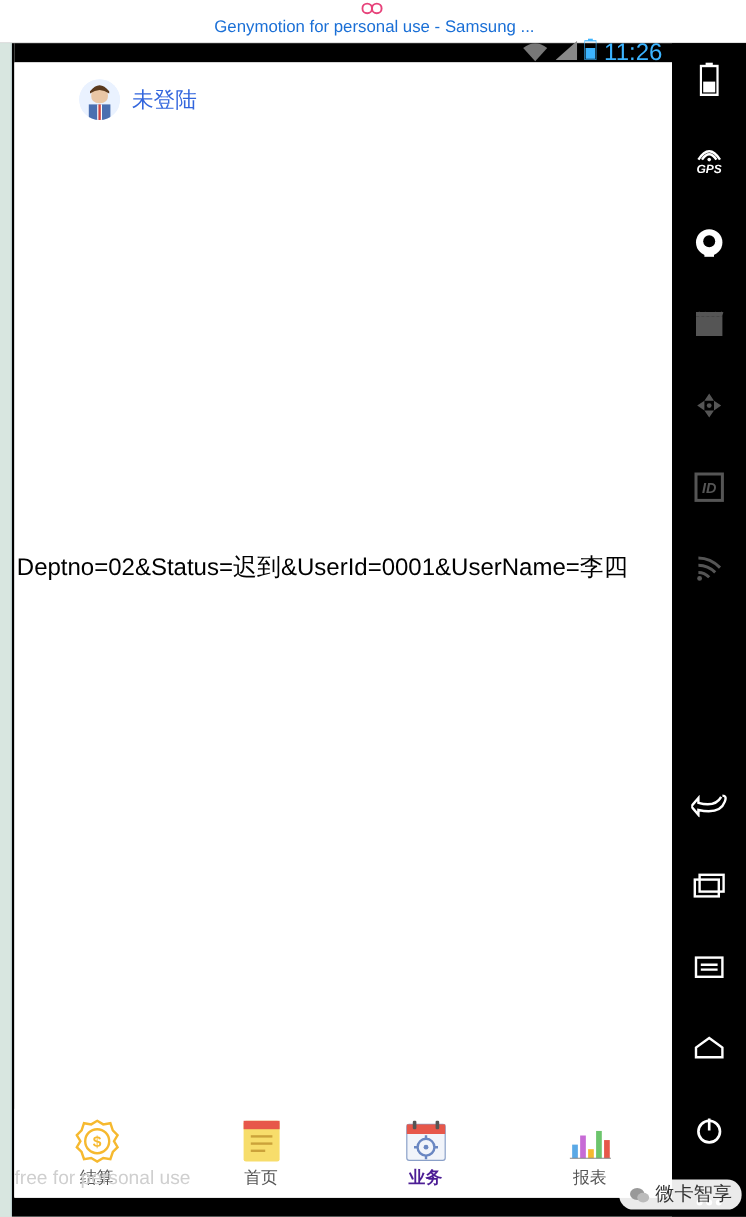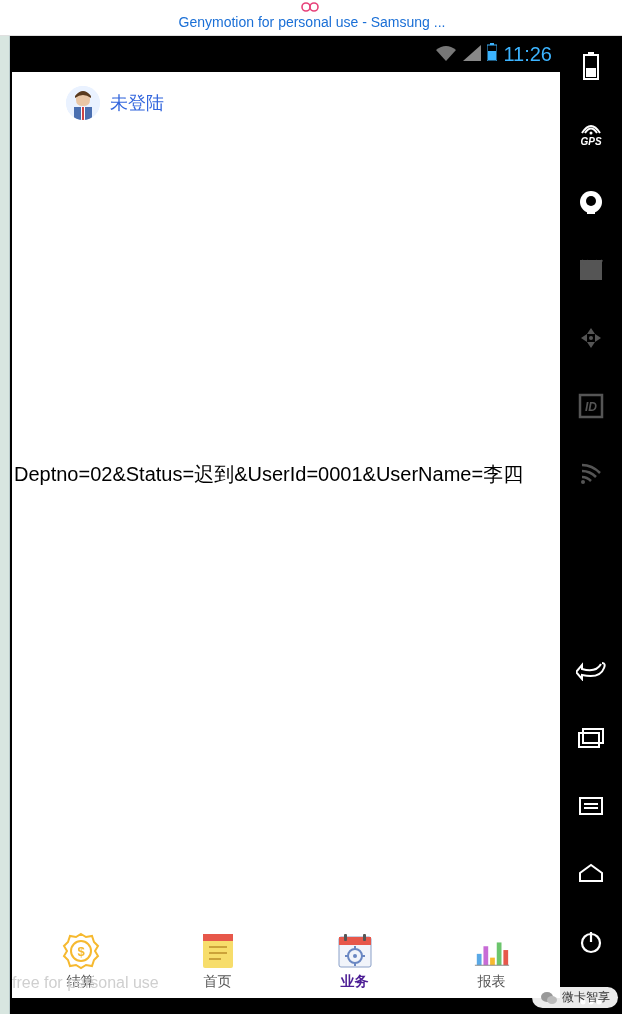--- a/index.html
+++ b/index.html
@@ -17,50 +17,50 @@
   
   .workspace { position: absolute; left: 0; top: 36px; right: 0; bottom: 0; display: flex; background: #c8d6d0; }
   .left-gutter { width: 10px; background: #d8e6e0; border-right: 1px solid #bcc; }
 
   
   .phone-wrap { flex: 1; display: flex; }
   .phone { flex: 1; display: flex; flex-direction: column; background: #000; padding: 0 62px 16px 2px; position: relative; }
   .phone-inner { flex: 1; display: flex; flex-direction: column; background: #fff; }
 
   
-  .android-status { height: 36px; background: #000; color: #3cb4ff; display: flex; align-items: center; justify-content: flex-end; padding: 0 8px; gap: 6px; font-size: 20px; font-weight: 300; }
+  .android-status { height: 16px; background: #000; color: #3cb4ff; display: flex; align-items: center; justify-content: flex-end; padding: 0 8px; gap: 6px; font-size: 20px; font-weight: 300; }
   .sig-icon { width: 18px; height: 16px; }
   .wifi-icon-wrap { display:flex; align-items:center; }
 
   
   .app-body { flex: 1; background: #fff; position: relative; display: flex; flex-direction: column; }
   .user-row { display: flex; align-items: center; gap: 10px; padding: 14px 14px 4px 14px; margin-left: 40px; }
   .avatar { width: 34px; height: 34px; border-radius: 50%; background: #e6f0ff; display:flex; align-items:center; justify-content:center; position: relative; overflow:hidden; }
   .avatar svg { display:block; }
   .user-label { color: #3366dd; font-size: 18px; }
 
-  .debug-text { position: absolute; top: 389px; left: 0; right: 0; font-size: 20px; color: #000; letter-spacing: 0; white-space: nowrap; padding-left: 2px; }
+  .debug-text { position: absolute; top: 407px; left: 0; right: 0; font-size: 20px; color: #000; letter-spacing: 0; white-space: nowrap; padding-left: 2px; }
 
   
   .bottom-nav { height: 74px; display: flex; align-items: center; justify-content: space-around; background: rgba(255,255,255,0.7); position: relative; }
   .nav-item { display: flex; flex-direction: column; align-items: center; gap: 3px; font-size: 14px; color: #555; }
   .nav-item.active { color: #4c1d95; font-weight: bold; }
   .nav-icon { width: 38px; height: 38px; display:flex; align-items:center; justify-content:center; }
 
   .watermark { position: absolute; left: 0; bottom: 6px; font-size: 16px; color: #cfcfcf; letter-spacing: 0; font-family: Arial, sans-serif; pointer-events: none; }
 
   
   .geny-rail { position: absolute; right: 0; top: 0; bottom: 0; width: 62px; background: #000; display: flex; flex-direction: column; align-items: center; padding-top: 10px; gap: 28px; }
   .rail-btn { width: 40px; height: 40px; display: flex; align-items: center; justify-content: center; color: #fff; font-style: italic; }
   .rail-btn.dim { color: #0ea5e9; }
   .rail-spacer { flex: 1; }
   .gps-label { font-size: 10px; font-weight: bold; color: #fff; text-align:center; line-height:1; }
 
   
-  .wechat-badge { position: absolute; right: 4px; bottom: 6px; display: flex; align-items: center; gap: 4px; background: rgba(255,255,255,0.92); border-radius: 12px; padding: 2px 8px; font-size: 12px; color: #333; z-index: 50; }
+  .wechat-badge { position: absolute; right: 4px; bottom: 6px; display: flex; align-items: center; gap: 4px; background: rgba(255,255,255,0.92); border-radius: 12px; padding: 2px 8px; font-size: 16px; color: #333; z-index: 50; }
   .wechat-badge svg { display:block; }
 </style>
 </head>
 <body>
 
 <div class="win-titlebar">
   <div class="win-logo">
     <svg width="20" height="14" viewBox="0 0 20 14">
         <circle cx="5" cy="7" r="4" fill="none" stroke="#e7427a" stroke-width="1.6"></circle>
         <circle cx="13" cy="7" r="4" fill="none" stroke="#e7427a" stroke-width="1.6"></circle>

